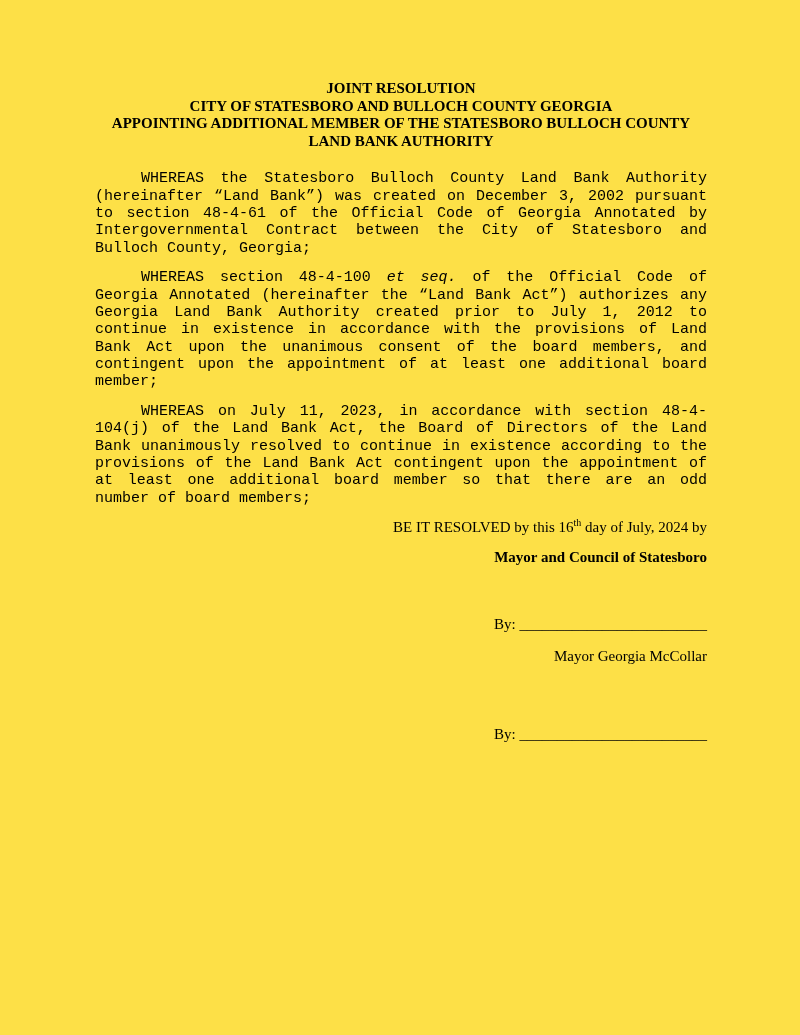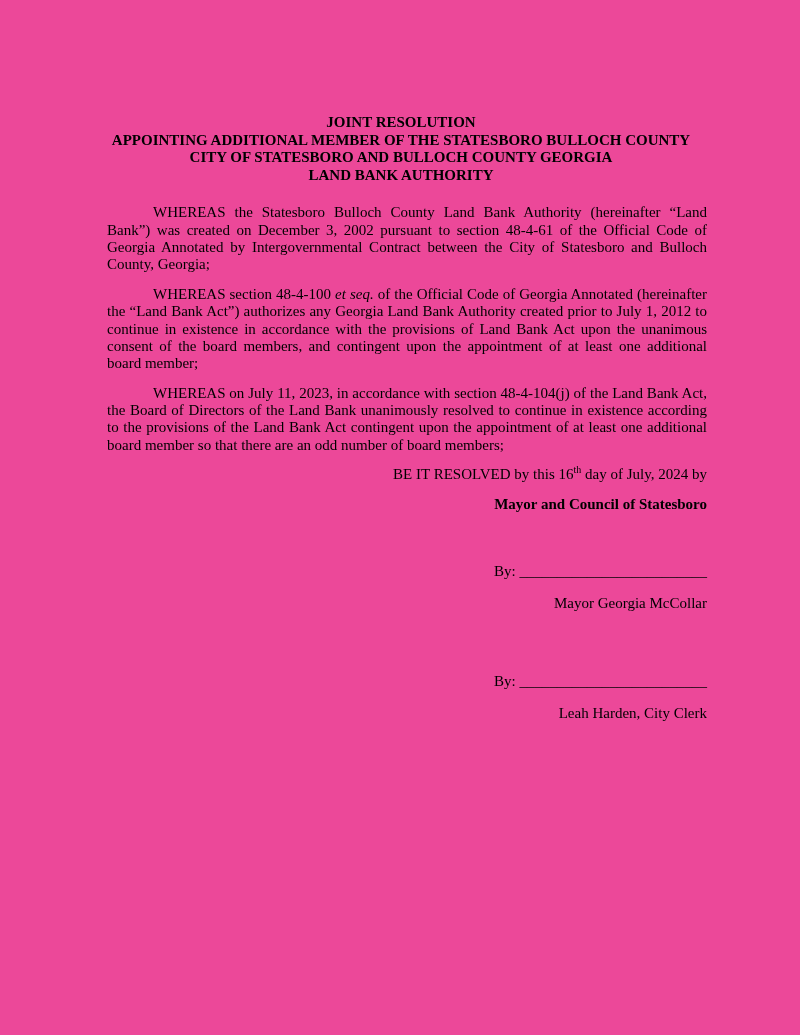--- a/index.html
+++ b/index.html
@@ -7,37 +7,38 @@
   body {
     width: 800px;
     height: 1035px;
     font-family: "Liberation Serif", "DejaVu Serif", serif;
     color: #000000;
     overflow: hidden;
   }
   .page {
     width: 800px;
     height: 1035px;
-    background: #ec4899;
-    padding: 114px 93px 40px 95px;
+    background: #fde047;
+    padding: 80px 93px 40px 95px;
   }
   .doc-title {
     text-align: center;
     font-weight: bold;
     font-size: 15px;
     line-height: 1.17;
     margin-bottom: 20px;
   }
   .doc-title div { white-space: nowrap; }
   p.body-para {
     font-size: 15px;
     line-height: 1.16;
     text-align: justify;
     text-indent: 46px;
-    margin: 0 0 12px 12px;
+    margin: 0 0 12px 0;
+    font-family: Liberation Mono, monospace;
   }
   p.flush {
     font-size: 15px;
     line-height: 1.16;
     text-align: right;
     text-indent: 0;
     margin: 0 0 12px 0;
   }
   p.adopting {
     font-weight: bold;
@@ -49,22 +50,22 @@
   em { font-style: italic; }
   sup { font-size: 10px; vertical-align: super; line-height: 0; }
 </style>
 </head>
 <body>
 
 <div class="page">
 
   <header class="doc-title">
     <div>JOINT RESOLUTION</div>
+    <div>CITY OF STATESBORO AND BULLOCH COUNTY GEORGIA</div>
     <div>APPOINTING ADDITIONAL MEMBER OF THE STATESBORO BULLOCH COUNTY</div>
-    <div>CITY OF STATESBORO AND BULLOCH COUNTY GEORGIA</div>
     <div>LAND BANK AUTHORITY</div>
   </header>
 
   <p class="body-para">WHEREAS the Statesboro Bulloch County Land Bank Authority (hereinafter “Land Bank”) was created on December 3, 2002 pursuant to section 48-4-61 of the Official Code of Georgia Annotated by Intergovernmental Contract between the City of Statesboro and Bulloch County, Georgia;</p>
 
   <p class="body-para"><span>WHEREAS section 48-4-100 </span><em>et seq.</em><span> of the Official Code of Georgia Annotated (hereinafter the “Land Bank Act”) authorizes any Georgia Land Bank Authority created prior to July 1, 2012 to continue in existence in accordance with the provisions of Land Bank Act upon the unanimous consent of the board members, and contingent upon the appointment of at least one additional board member;</span></p>
 
   <p class="body-para">WHEREAS on July 11, 2023, in accordance with section 48-4-104(j) of the Land Bank Act, the Board of Directors of the Land Bank unanimously resolved to continue in existence according to the provisions of the Land Bank Act contingent upon the appointment of at least one additional board member so that there are an odd number of board members;</p>
 
 
@@ -73,15 +74,14 @@
   <p class="flush"><span>BE IT RESOLVED by this 16</span><sup>th</sup><span> day of July, 2024 by</span></p>
 
   <p class="flush adopting">Mayor and Council of Statesboro</p>
 
   <p class="flush sig-by"><span>By:</span> <span class="sig-line">_________________________</span></p>
 
   <p class="flush sig-name">Mayor Georgia McCollar</p>
 
   <p class="flush sig-by sig-by-2"><span>By:</span> <span class="sig-line">_________________________</span></p>
 
-  <p class="flush sig-name">Leah Harden, City Clerk</p>
 
 </div>
 
 </body></html>

